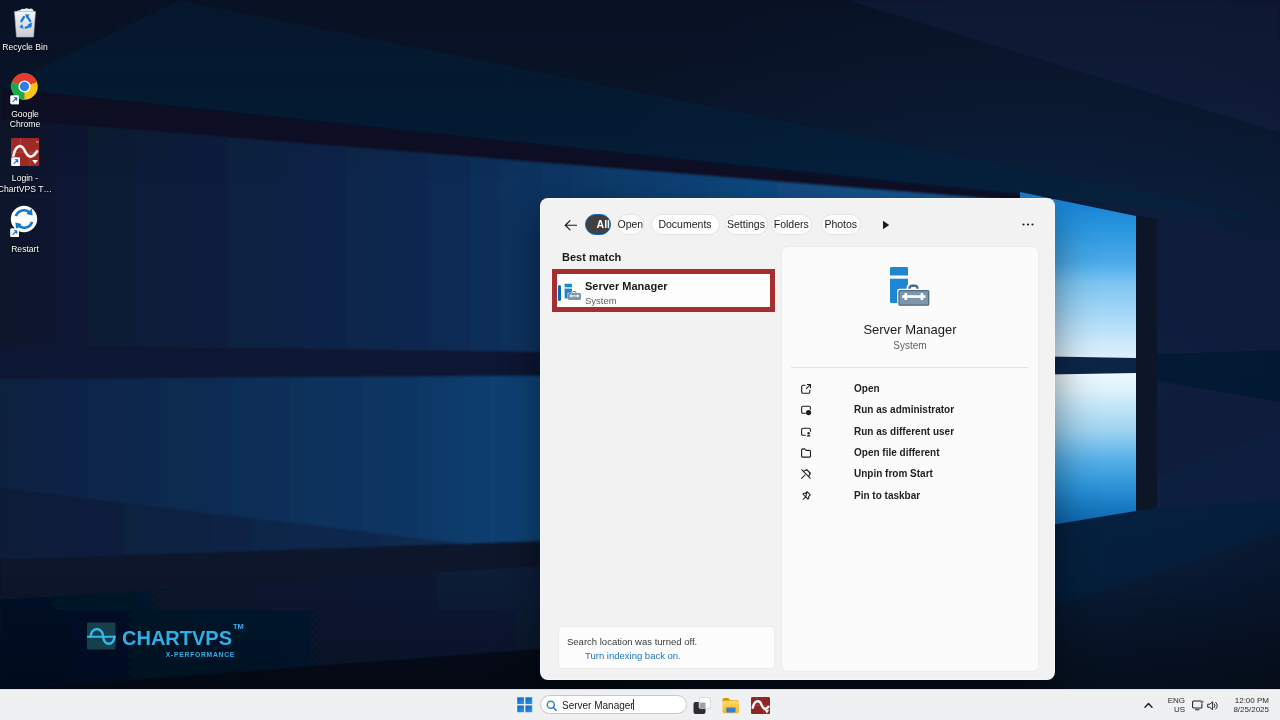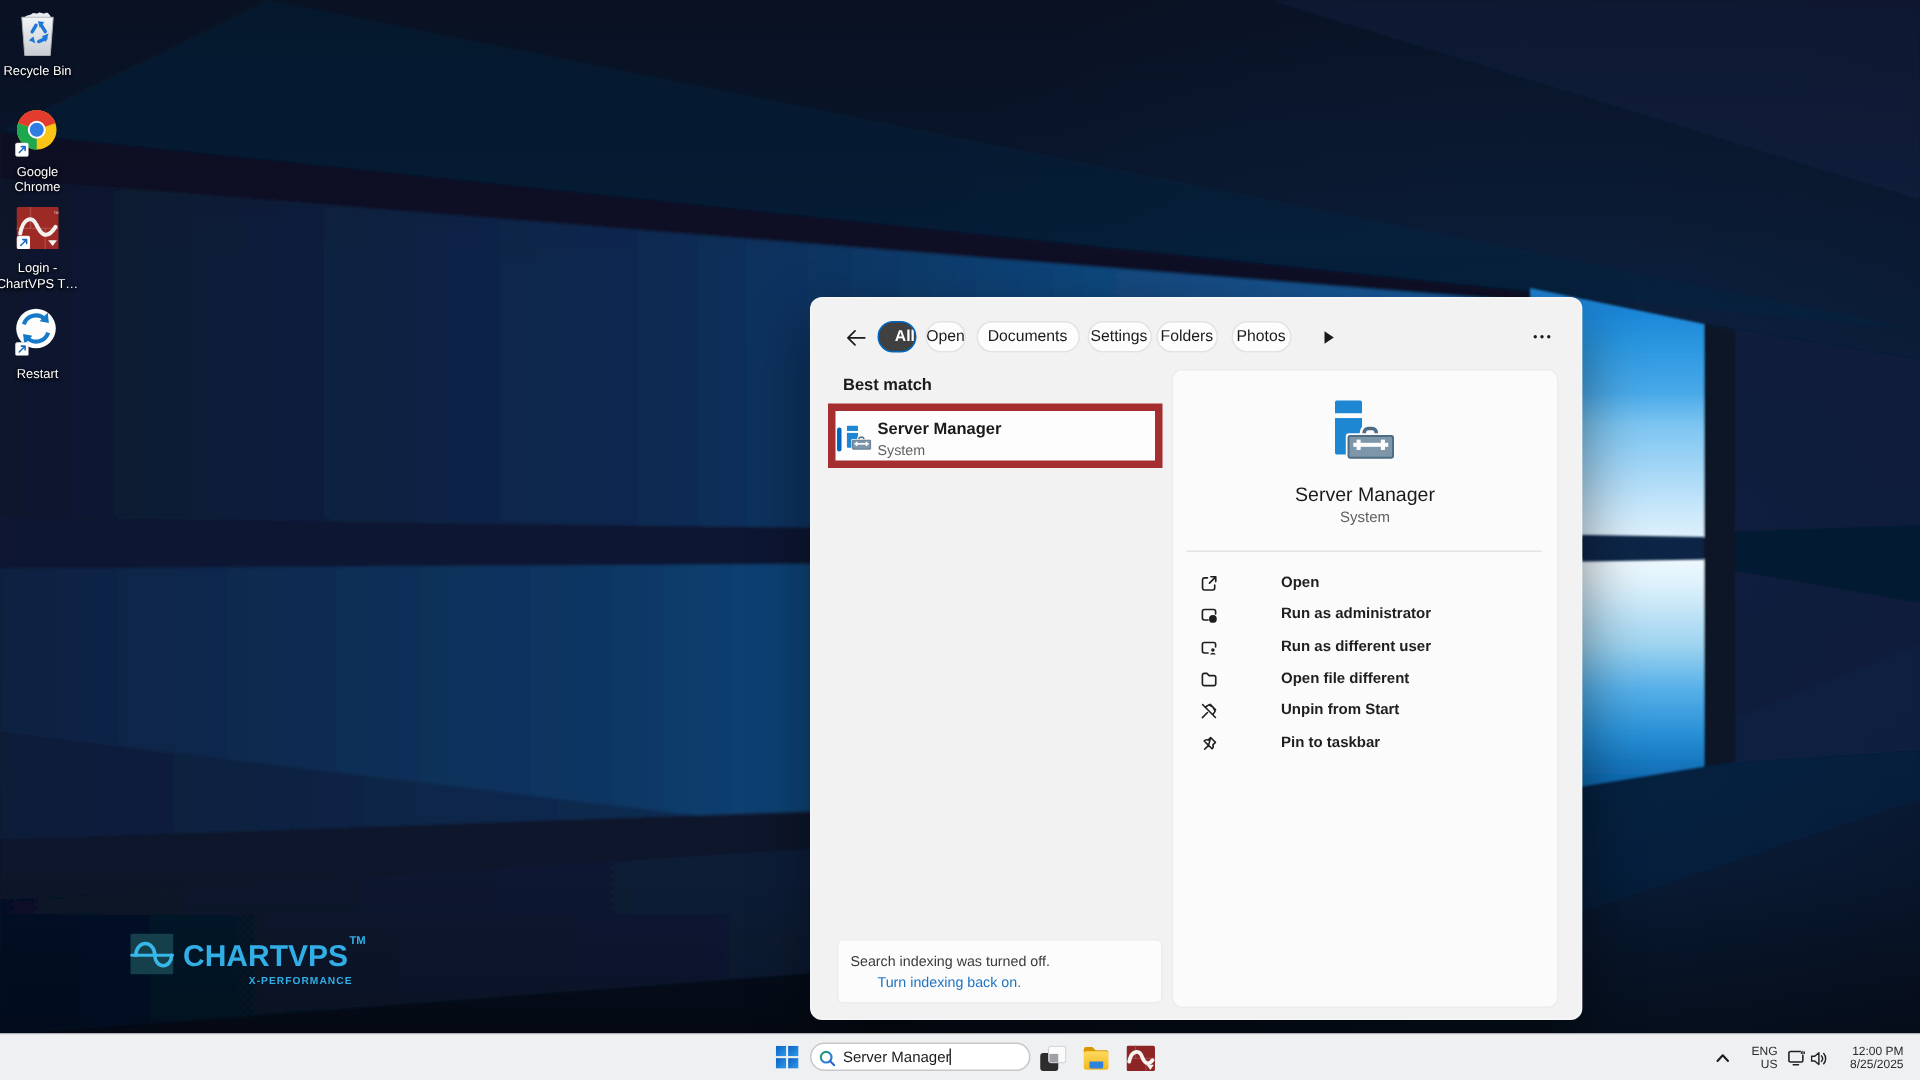--- a/index.html
+++ b/index.html
@@ -298,21 +298,21 @@
 <div class="act" style="top:446.9px">Open file different</div>
 <svg class="aicon" style="top:468.2px" width="12" height="12" viewBox="0 0 12 12">
   <path d="M6.8 1.6 L10.4 5.2 M8.6 3.4 L5.9 1.9 L3.4 3.5 M8.6 3.4 L10.1 6.1 L8.5 8.6 M5 7 L1.6 10.4 M1.7 1.7 L10.3 10.3" fill="none" stroke="#1f1f1f" stroke-width="1.05" stroke-linecap="round" stroke-linejoin="round"></path>
 </svg>
 <div class="act" style="top:468.2px">Unpin from Start</div>
 <svg class="aicon" style="top:489.5px" width="12" height="12" viewBox="0 0 12 12">
   <path d="M7.1 1.7 L10.3 4.9 L8.6 6.6 C9 7.6 8.8 8.6 8 9.2 L5.7 6.9 L3.1 9.5 M5.7 6.9 L2.8 4 C3.4 3.2 4.4 3 5.4 3.4 L7.1 1.7 Z" fill="none" stroke="#1f1f1f" stroke-width="1.05" stroke-linecap="round" stroke-linejoin="round"></path>
 </svg>
 <div class="act" style="top:489.5px">Pin to taskbar</div>
 <div id="msgbox"></div>
-<div id="msg1">Search indexing was turned off.</div>
+<div id="msg1">Search location was turned off.</div>
 <div id="msg2">Turn indexing back on.</div>
 
 <div id="taskbar"></div>
 <svg style="position:absolute;left:517px;top:697px" width="15.5" height="15.5" viewBox="0 0 16 16">
   <defs>
       <linearGradient id="winb" x1="0" y1="0" x2="1" y2="1">
     <stop offset="0" stop-color="#0d62c4"></stop>
         <stop offset="1" stop-color="#2d9ae8"></stop>
   </linearGradient>
     </defs>

